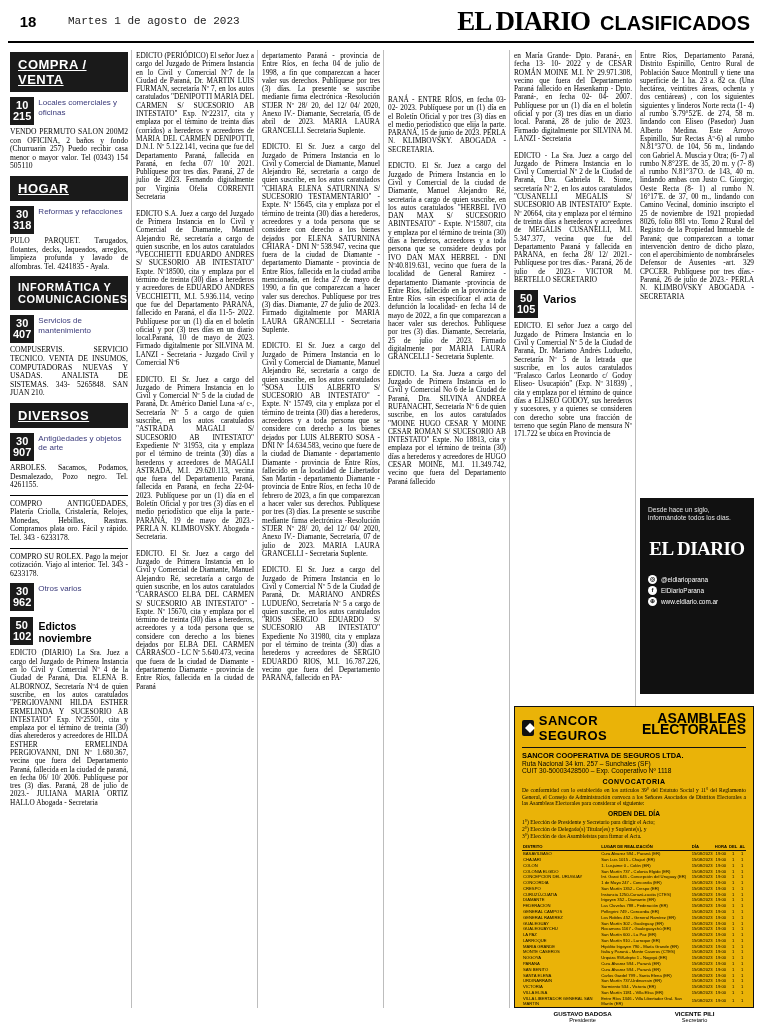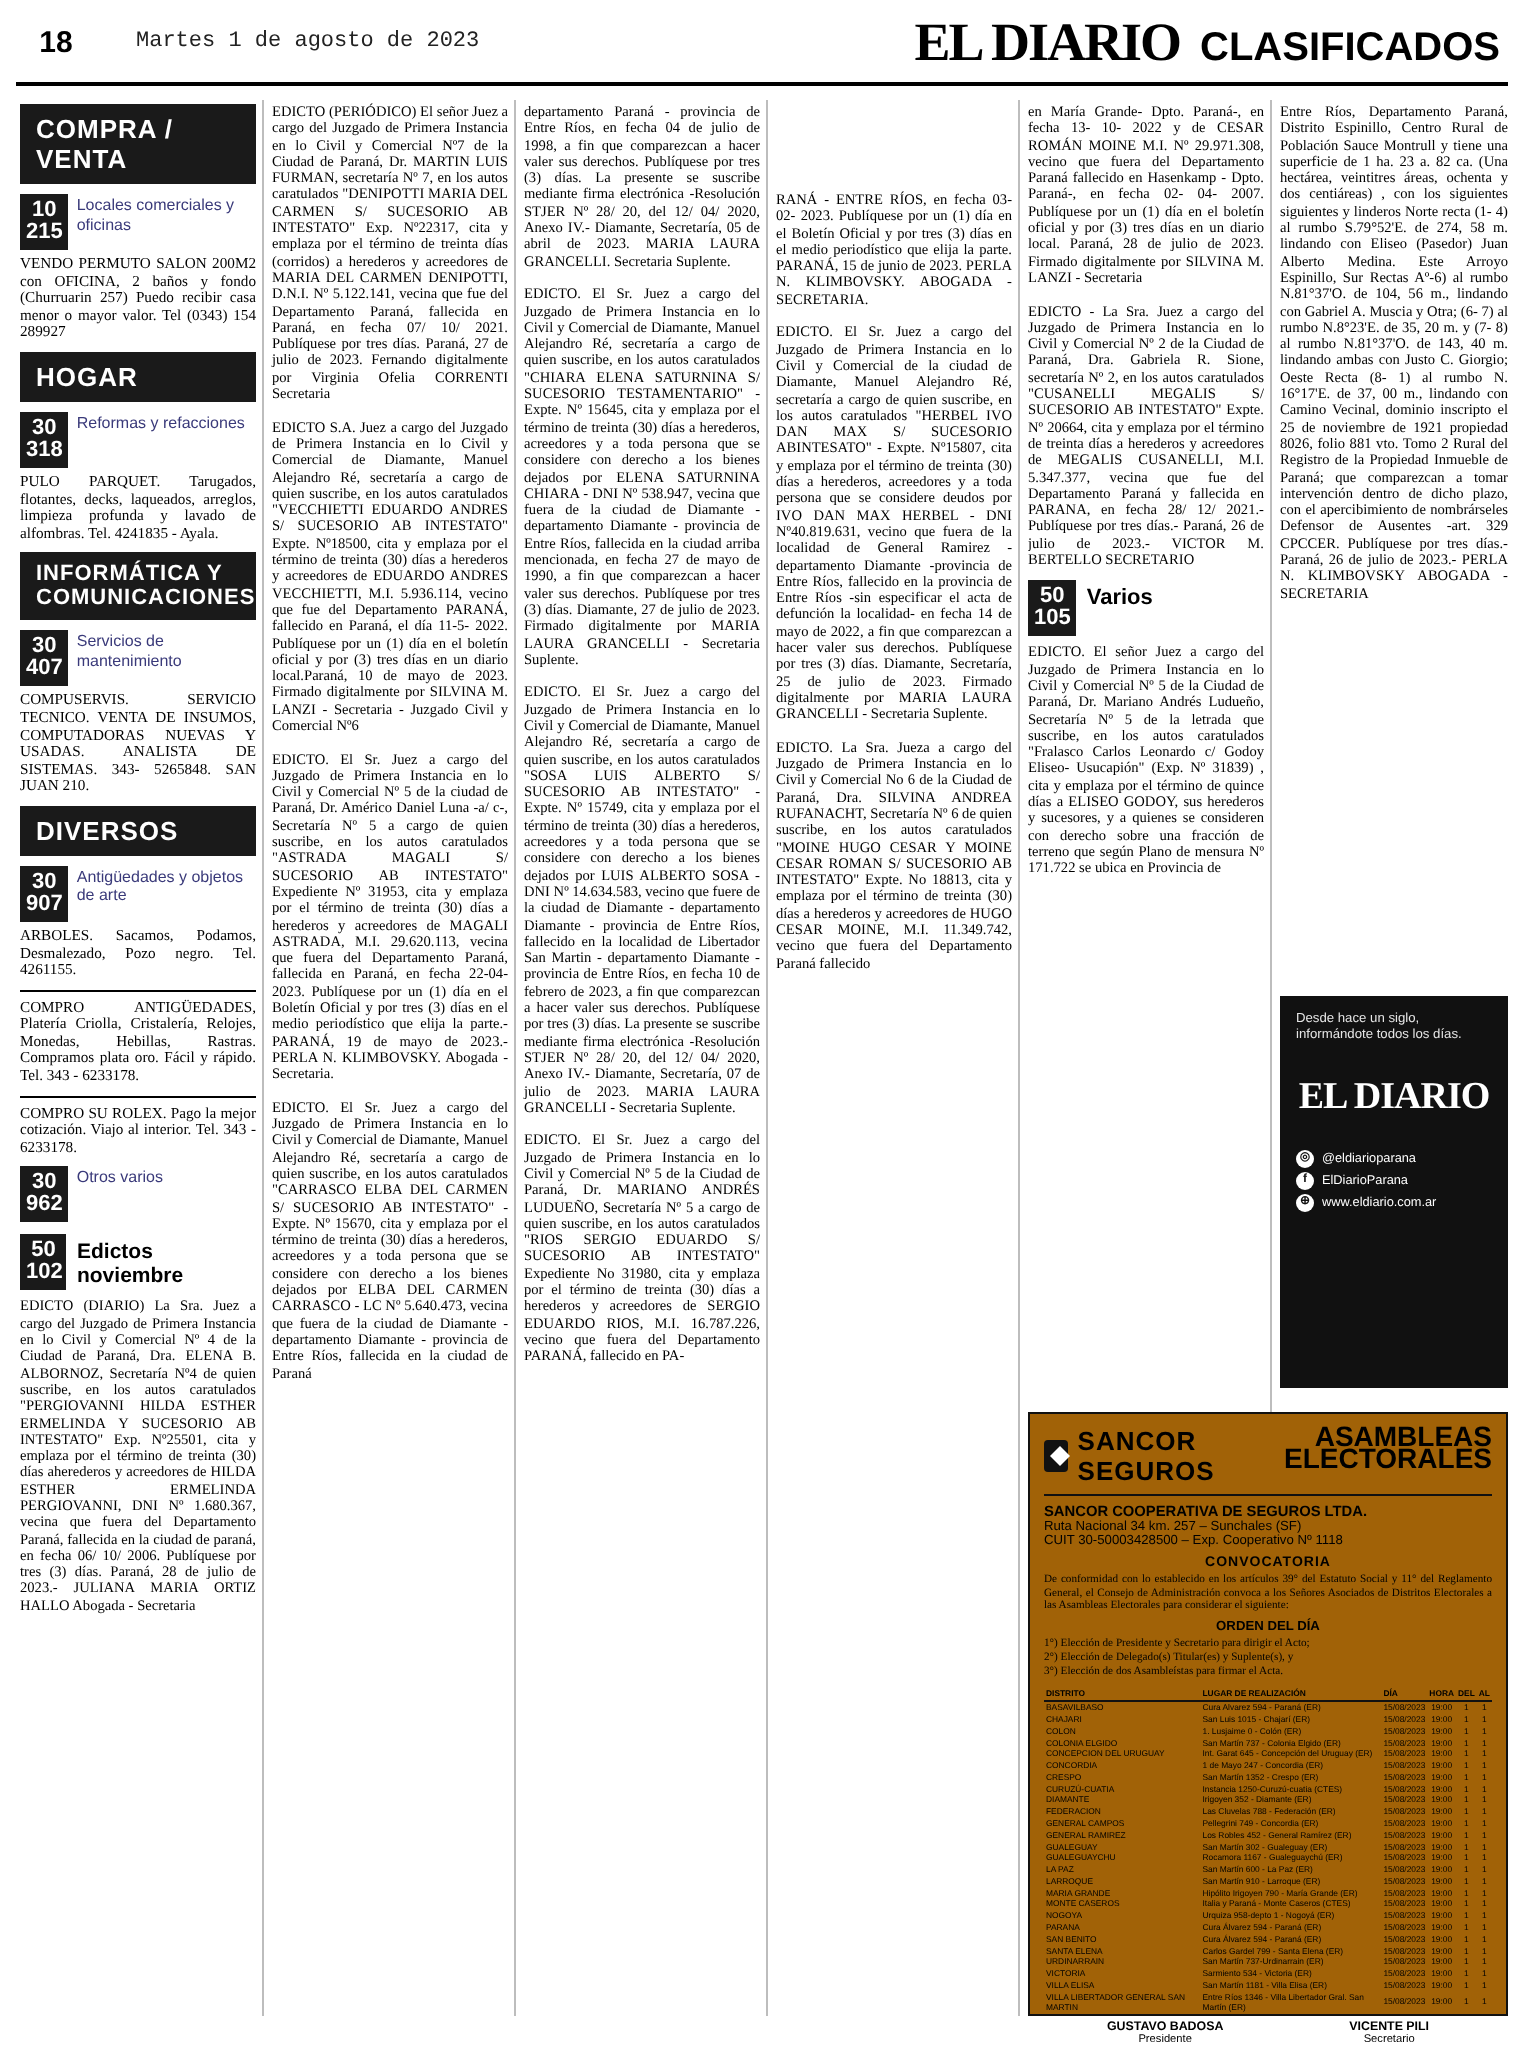--- a/index.html
+++ b/index.html
@@ -62,21 +62,21 @@
   
   .banner {
     background:#1a1a1a; color:#fff;
     font-family:"Liberation Sans", sans-serif;
     font-weight:bold;
     letter-spacing:.5px;
     padding:5px 6px 5px 8px;
     font-size:11px;
     margin-bottom:4px;
   }
-  .banner.big { font-size:13px; }
+  .banner.big { font-size:13px;text-decoration:underline; }
 
   
   .rubro { display:flex; gap:4px; margin:5px 0 3px 0; align-items:flex-start; }
   .rubro-num {
     flex:0 0 auto;
     background:#1a1a1a; color:#fff;
     font-family:"Liberation Sans", sans-serif;
     font-weight:bold;
     font-size:11px; line-height:11px;
     padding:3px 3px 3px 3px;
@@ -142,21 +142,21 @@
   .sicon {
     width:9px; height:9px; border-radius:50%;
     background:#fff; color:#111;
     display:inline-flex; align-items:center; justify-content:center;
     font-size:6px; font-weight:bold;
   }
 
   
   .sancor {
     position:absolute; left:514px; top:706px; width:240px; height:302px;
-    border:1px solid #111; background:#a16207; padding:6px 7px;
+    border:1px solid #111; background:#eab308; padding:6px 7px;
   }
   .sancor-top { display:flex; align-items:flex-start; justify-content:space-between; gap:6px; }
   .sancor-brand { display:flex; align-items:center; gap:5px; }
   .sancor-mark { width:16px; height:16px; background:#111; border-radius:2px; position:relative; }
   .sancor-mark:after{
     content:""; position:absolute; left:3px; top:3px; width:10px; height:10px;
     background:#fff; clip-path:polygon(50% 0,100% 50%,50% 100%,0 50%);
   }
   .sancor-name {
     font-family:"Liberation Sans", sans-serif;
@@ -225,21 +225,21 @@
   <div class="col c1">
     <div class="banner big">COMPRA / VENTA</div>
 
     <div class="rubro">
       <div class="rubro-num">
         <span>10</span>
         <span>215</span>
       </div>
       <div class="rubro-txt">Locales comerciales y oficinas</div>
     </div>
-    <div class="ad">VENDO PERMUTO SALON 200M2 con OFICINA, 2 baños y fondo (Churruarin 257) Puedo recibir casa menor o mayor valor. Tel (0343) 154 289927</div>
+    <div class="ad">VENDO PERMUTO SALON 200M2 con OFICINA, 2 baños y fondo (Churruarin 257) Puedo recibir casa menor o mayor valor. Tel (0343) 154 505110</div>
 
     <div class="banner big">HOGAR</div>
     <div class="rubro">
       <div class="rubro-num">
         <span>30</span>
         <span>318</span>
       </div>
       <div class="rubro-txt">Reformas y refacciones</div>
     </div>
     <div class="ad">PULO PARQUET. Tarugados, flotantes, decks, laqueados, arreglos, limpieza profunda y lavado de alfombras. Tel. 4241835 - Ayala.</div>

